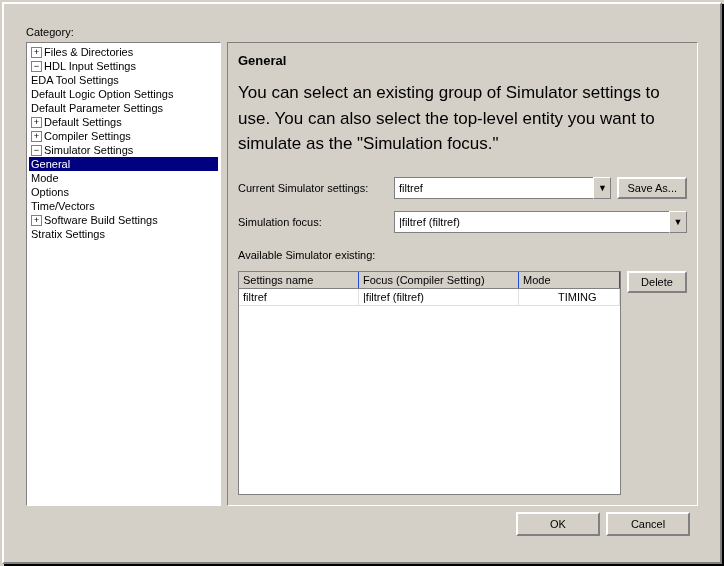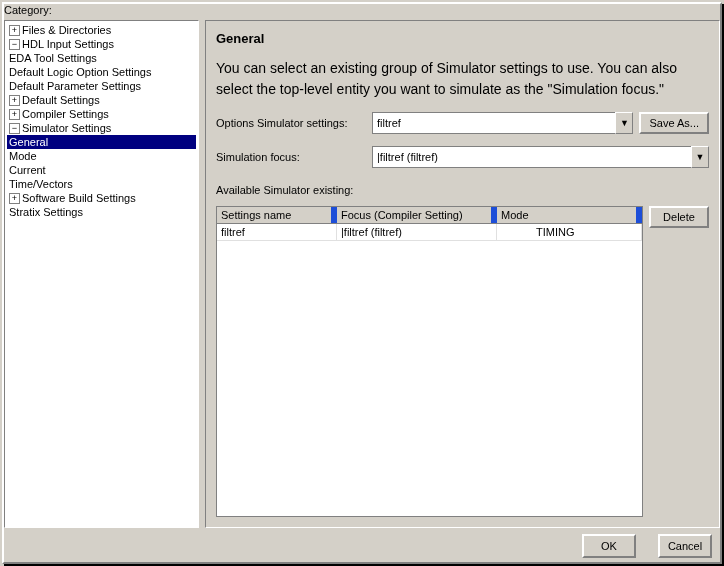--- a/index.html
+++ b/index.html
@@ -50,21 +50,21 @@
       justify-content: center;
       cursor: pointer;
       font-size: 10px;
       color: #000;
       font-weight: bold;
     }
     .window-body {
       display: flex;
       flex-direction: column;
       flex: 1;
-      padding: 0;
+      padding: 22px;
     }
     .category-label {
       font-size: 11px;
       margin-bottom: 4px;
     }
     .main-content {
       display: flex;
       flex: 1;
       gap: 6px;
     }
@@ -116,23 +116,23 @@
       display: flex;
       flex-direction: column;
       gap: 8px;
     }
     .panel-title {
       font-size: 13px;
       font-weight: bold;
       margin-bottom: 4px;
     }
     .description-text {
-      font-size: 14px;
+      font-size: 17px;
       line-height: 1.5;
-      margin-bottom: 4px;
+      margin-bottom: 12px;
     }
     .form-row {
       display: flex;
       align-items: center;
       gap: 6px;
       margin-bottom: 4px;
     }
     .form-label {
       font-size: 11px;
       white-space: nowrap;
@@ -195,21 +195,21 @@
       flex-direction: column;
     }
     .table-header {
       display: flex;
       background: #d4d0c8;
       border-bottom: 1px solid #808080;
     }
     .th {
       padding: 2px 4px;
       font-size: 11px;
-      border-right: 6px solid #1d4ed8;
+      border-right: 1px solid #1d4ed8;
       font-weight: normal;
     }
     .th:first-child { width: 120px; }
     .th:nth-child(2) { width: 160px; }
     .th:nth-child(3) { flex: 1; }
     .table-body {
       flex: 1;
       overflow-y: auto;
     }
     .table-row-data {
@@ -236,28 +236,27 @@
       align-self: flex-start;
     }
     .bottom-bar {
       display: flex;
       justify-content: flex-end;
       align-items: center;
       padding: 6px 8px 4px;
       gap: 6px;
     }
     .bottom-btn {
-      width: 54px;
+      width: 84px;
       height: 24px;
       background: #d4d0c8;
       border: 2px solid;
       border-color: #ffffff #808080 #808080 #ffffff;
       font-size: 11px;
       cursor: pointer;
-      margin-left: 16px;
     }
   </style>
 </head>
 <body>
 
 <div class="window">
   <div class="window-body">
     <div class="category-label">Category:</div>
     <div class="main-content">
 
@@ -302,21 +301,21 @@
 
         <div class="tree-item indent2 selected">
           <span>General</span>
         </div>
 
         <div class="tree-item indent2">
           <span>Mode</span>
         </div>
 
         <div class="tree-item indent2">
-          <span>Current</span>
+          <span>Options</span>
         </div>
 
         <div class="tree-item indent2">
           <span>Time/Vectors</span>
         </div>
 
         <div class="tree-item indent1">
           <span class="expander">+</span>
           <span>Software Build Settings</span>
         </div>
@@ -326,21 +325,21 @@
           <span>Stratix Settings</span>
         </div>
 
       </div>
 
       <div class="right-panel">
         <div class="panel-title">General</div>
         <div class="description-text">You can select an existing group of Simulator settings to use.  You can also select the top-level entity you want to simulate as the "Simulation focus."</div>
 
         <div class="form-row">
-          <span class="form-label">Options Simulator settings:</span>
+          <span class="form-label">Current Simulator settings:</span>
           <div class="combo-wrapper">
             <input type="text" class="combo-input" value="filtref" style="">
             <div class="combo-btn">▼</div>
           </div>
           <button class="save-as-btn">Save As...</button>
         </div>
 
         <div class="form-row">
           <span class="form-label">Simulation focus:</span>
           <div class="combo-wrapper">

